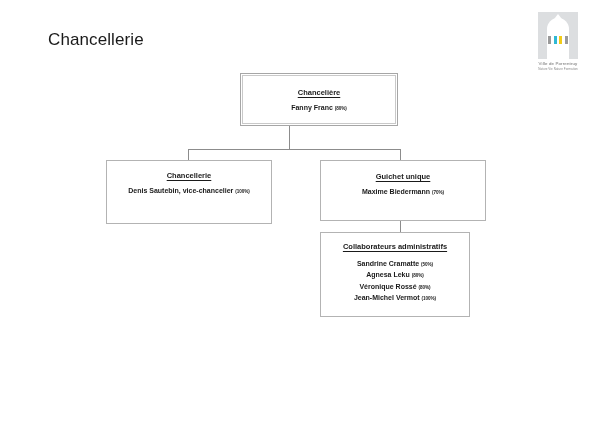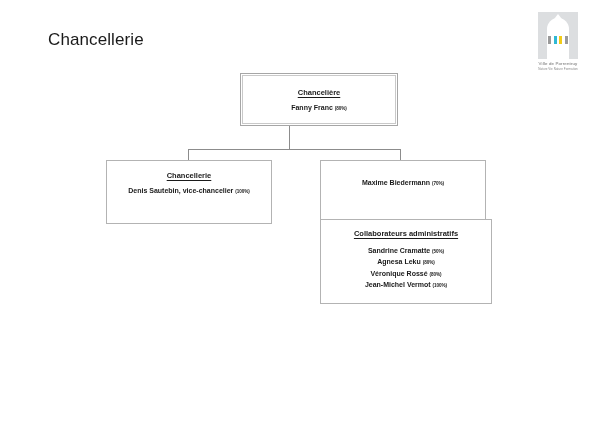--- a/index.html
+++ b/index.html
@@ -181,27 +181,28 @@
 
   <div class="node" style="left:106px; top:160px; width:166px; height:64px; padding-top:10px;">
     <div class="node-title">Chancellerie</div>
     <div class="node-person" style="margin-top:7px;">
       <span>Denis Sautebin, vice-chancelier</span>
       <span class="pct">(100%)</span>
     </div>
   </div>
 
   <div class="node" style="left:320px; top:160px; width:166px; height:61px; padding-top:11px;">
+    <div class="node-title">Guichet unique</div>
     <div class="node-person" style="margin-top:7px;">
       <span>Maxime Biedermann</span>
       <span class="pct">(70%)</span>
     </div>
   </div>
 
-  <div class="node" style="left:320px; top:219px; width:172px; height:85px; padding-top:9px;">
+  <div class="node" style="left:320px; top:232px; width:150px; height:85px; padding-top:9px;">
     <div class="node-title">Collaborateurs administratifs</div>
     <div class="staff-list" style="margin-top:9px;">
       <div class="node-person">
         <span>Sandrine Cramatte</span>
         <span class="pct">(50%)</span>
       </div>
       <div class="node-person">
         <span>Agnesa Leku</span>
         <span class="pct">(80%)</span>
       </div>

